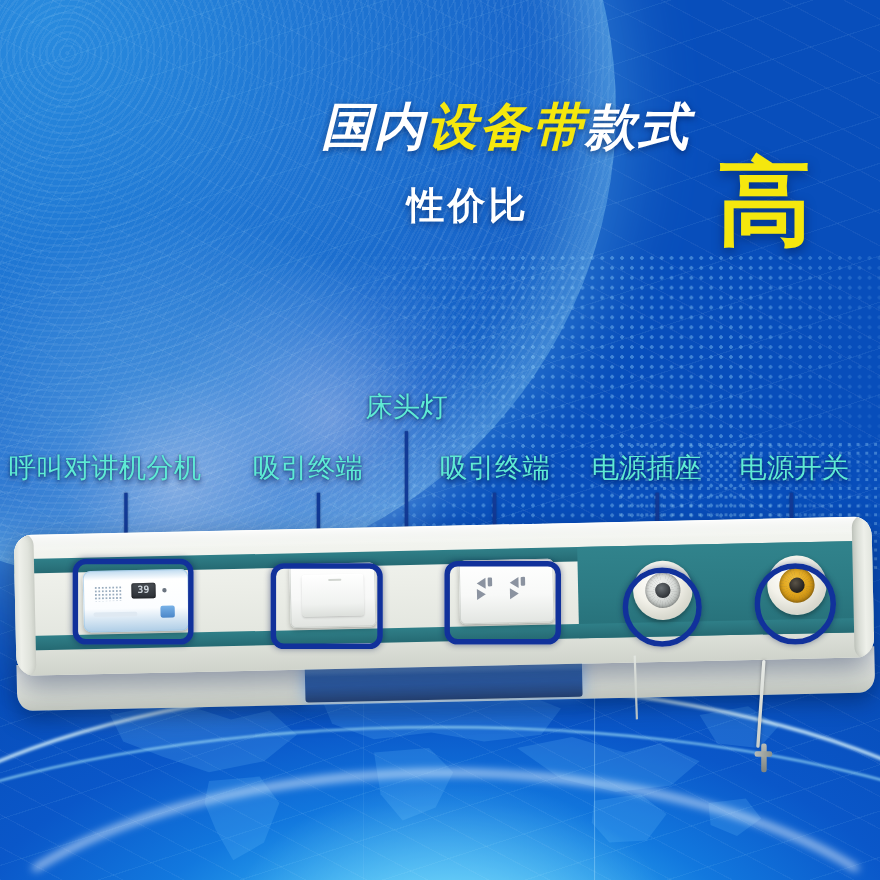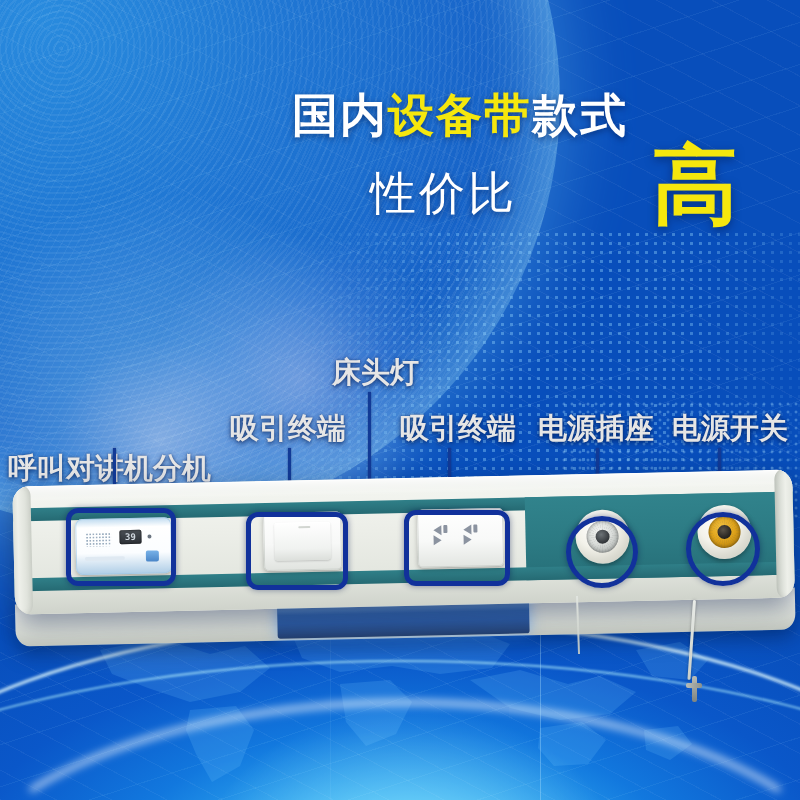--- a/index.html
+++ b/index.html
@@ -102,39 +102,40 @@
 
   
   .headline{
     position:absolute;left:0;top:0;width:800px;height:250px;pointer-events:none;
   }
   .hl-line1{
     position:absolute;left:292px;top:92px;
     font-size:46px;font-weight:bold;letter-spacing:2px;line-height:1;
     white-space:nowrap;
     text-shadow:0 2px 6px rgba(0,20,70,.55);
+    font-style:italic;
   }
   .hl-line2{
     position:absolute;left:370px;top:170px;
-    font-size:46px;font-weight:normal;letter-spacing:3px;line-height:1;
+    font-size:34px;font-weight:bold;letter-spacing:3px;line-height:1;
     white-space:nowrap;
     text-shadow:0 2px 6px rgba(0,20,70,.55);
   }
   .w{color:#ffffff;}
   .y{color:#f5e70d;}
   .hl-big{
     position:absolute;left:652px;top:142px;
     font-size:86px;font-weight:bold;line-height:1;color:#f5e70d;
     text-shadow:0 3px 10px rgba(0,20,70,.5);
   }
 
   
   .callout{
-    position:absolute;color:#e5e5e5;font-weight:bold;white-space:nowrap;
-    font-size:29px;letter-spacing:0px;line-height:1;
+    position:absolute;color:#5eead4;font-weight:normal;white-space:nowrap;
+    font-size:25px;letter-spacing:0px;line-height:1;
     text-shadow:0 2px 5px rgba(0,25,80,.70), 0 0 2px rgba(0,30,90,.6);
   }
   .leader{
     position:absolute;width:3px;background:#123a96;
     box-shadow:0 0 2px rgba(5,25,80,.6);
   }
 
   
   .panel-wrap{
     position:absolute;left:14px;top:478px;width:780px;height:160px;
@@ -341,21 +342,21 @@
   <div class="bg-glowbottom"></div>
   <div class="bg-vline" style="left:540px;"></div>
   <div class="bg-vline" style="left:330px;opacity:.22;"></div>
 
   <div class="headline">
     <div class="hl-line1"><span class="w">国内</span><span class="y">设备带</span><span class="w">款式</span></div>
     <div class="hl-line2"><span class="w">性价比</span></div>
     <div class="hl-big">高</div>
   </div>
 
-  <div class="callout" style="left:8px;top:414px;margin-top:40px;">呼叫对讲机分机</div>
+  <div class="callout" style="left:8px;top:414px;">呼叫对讲机分机</div>
   <div class="callout" style="left:230px;top:414px;">吸引终端</div>
   <div class="callout" style="left:332px;top:358px;">床头灯</div>
   <div class="callout" style="left:400px;top:414px;">吸引终端</div>
   <div class="callout" style="left:538px;top:414px;">电源插座</div>
   <div class="callout" style="left:672px;top:414px;">电源开关</div>
 
   <div class="leader" style="left:113px;top:448px;height:68px;"></div>
   <div class="leader" style="left:288px;top:448px;height:74px;"></div>
   <div class="leader" style="left:368px;top:392px;height:218px;"></div>
   <div class="leader" style="left:448px;top:448px;height:72px;"></div>

